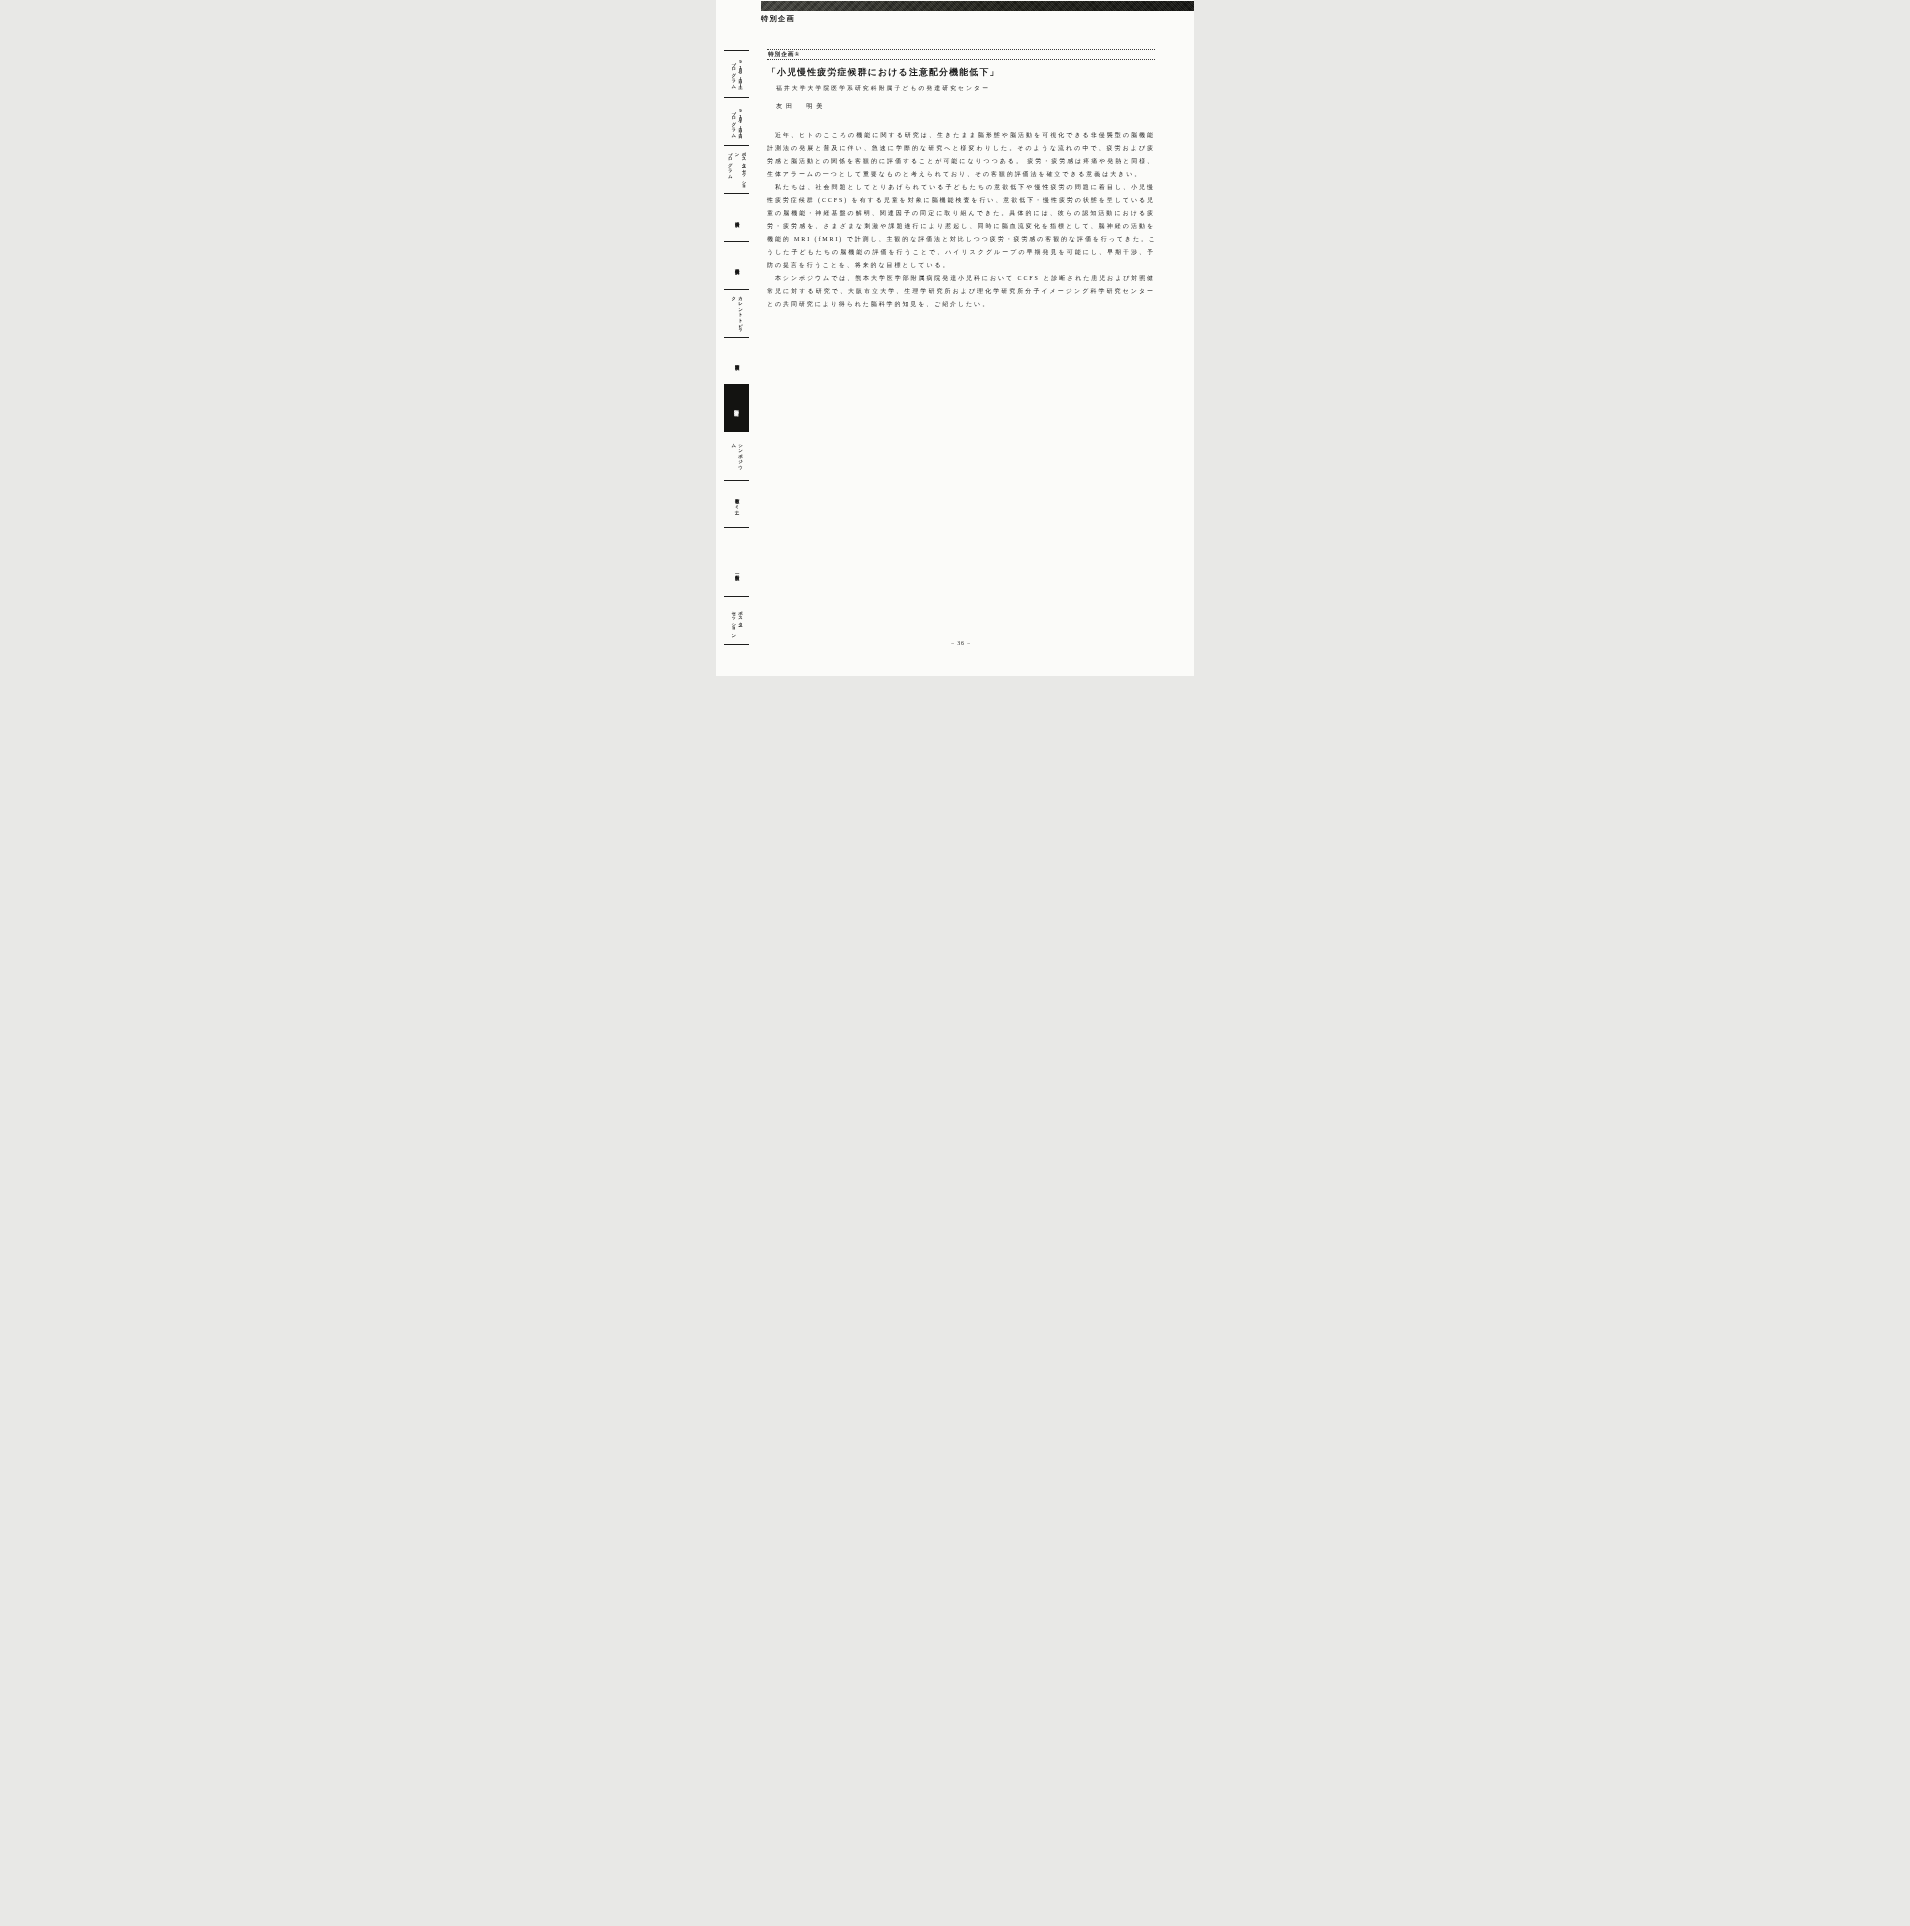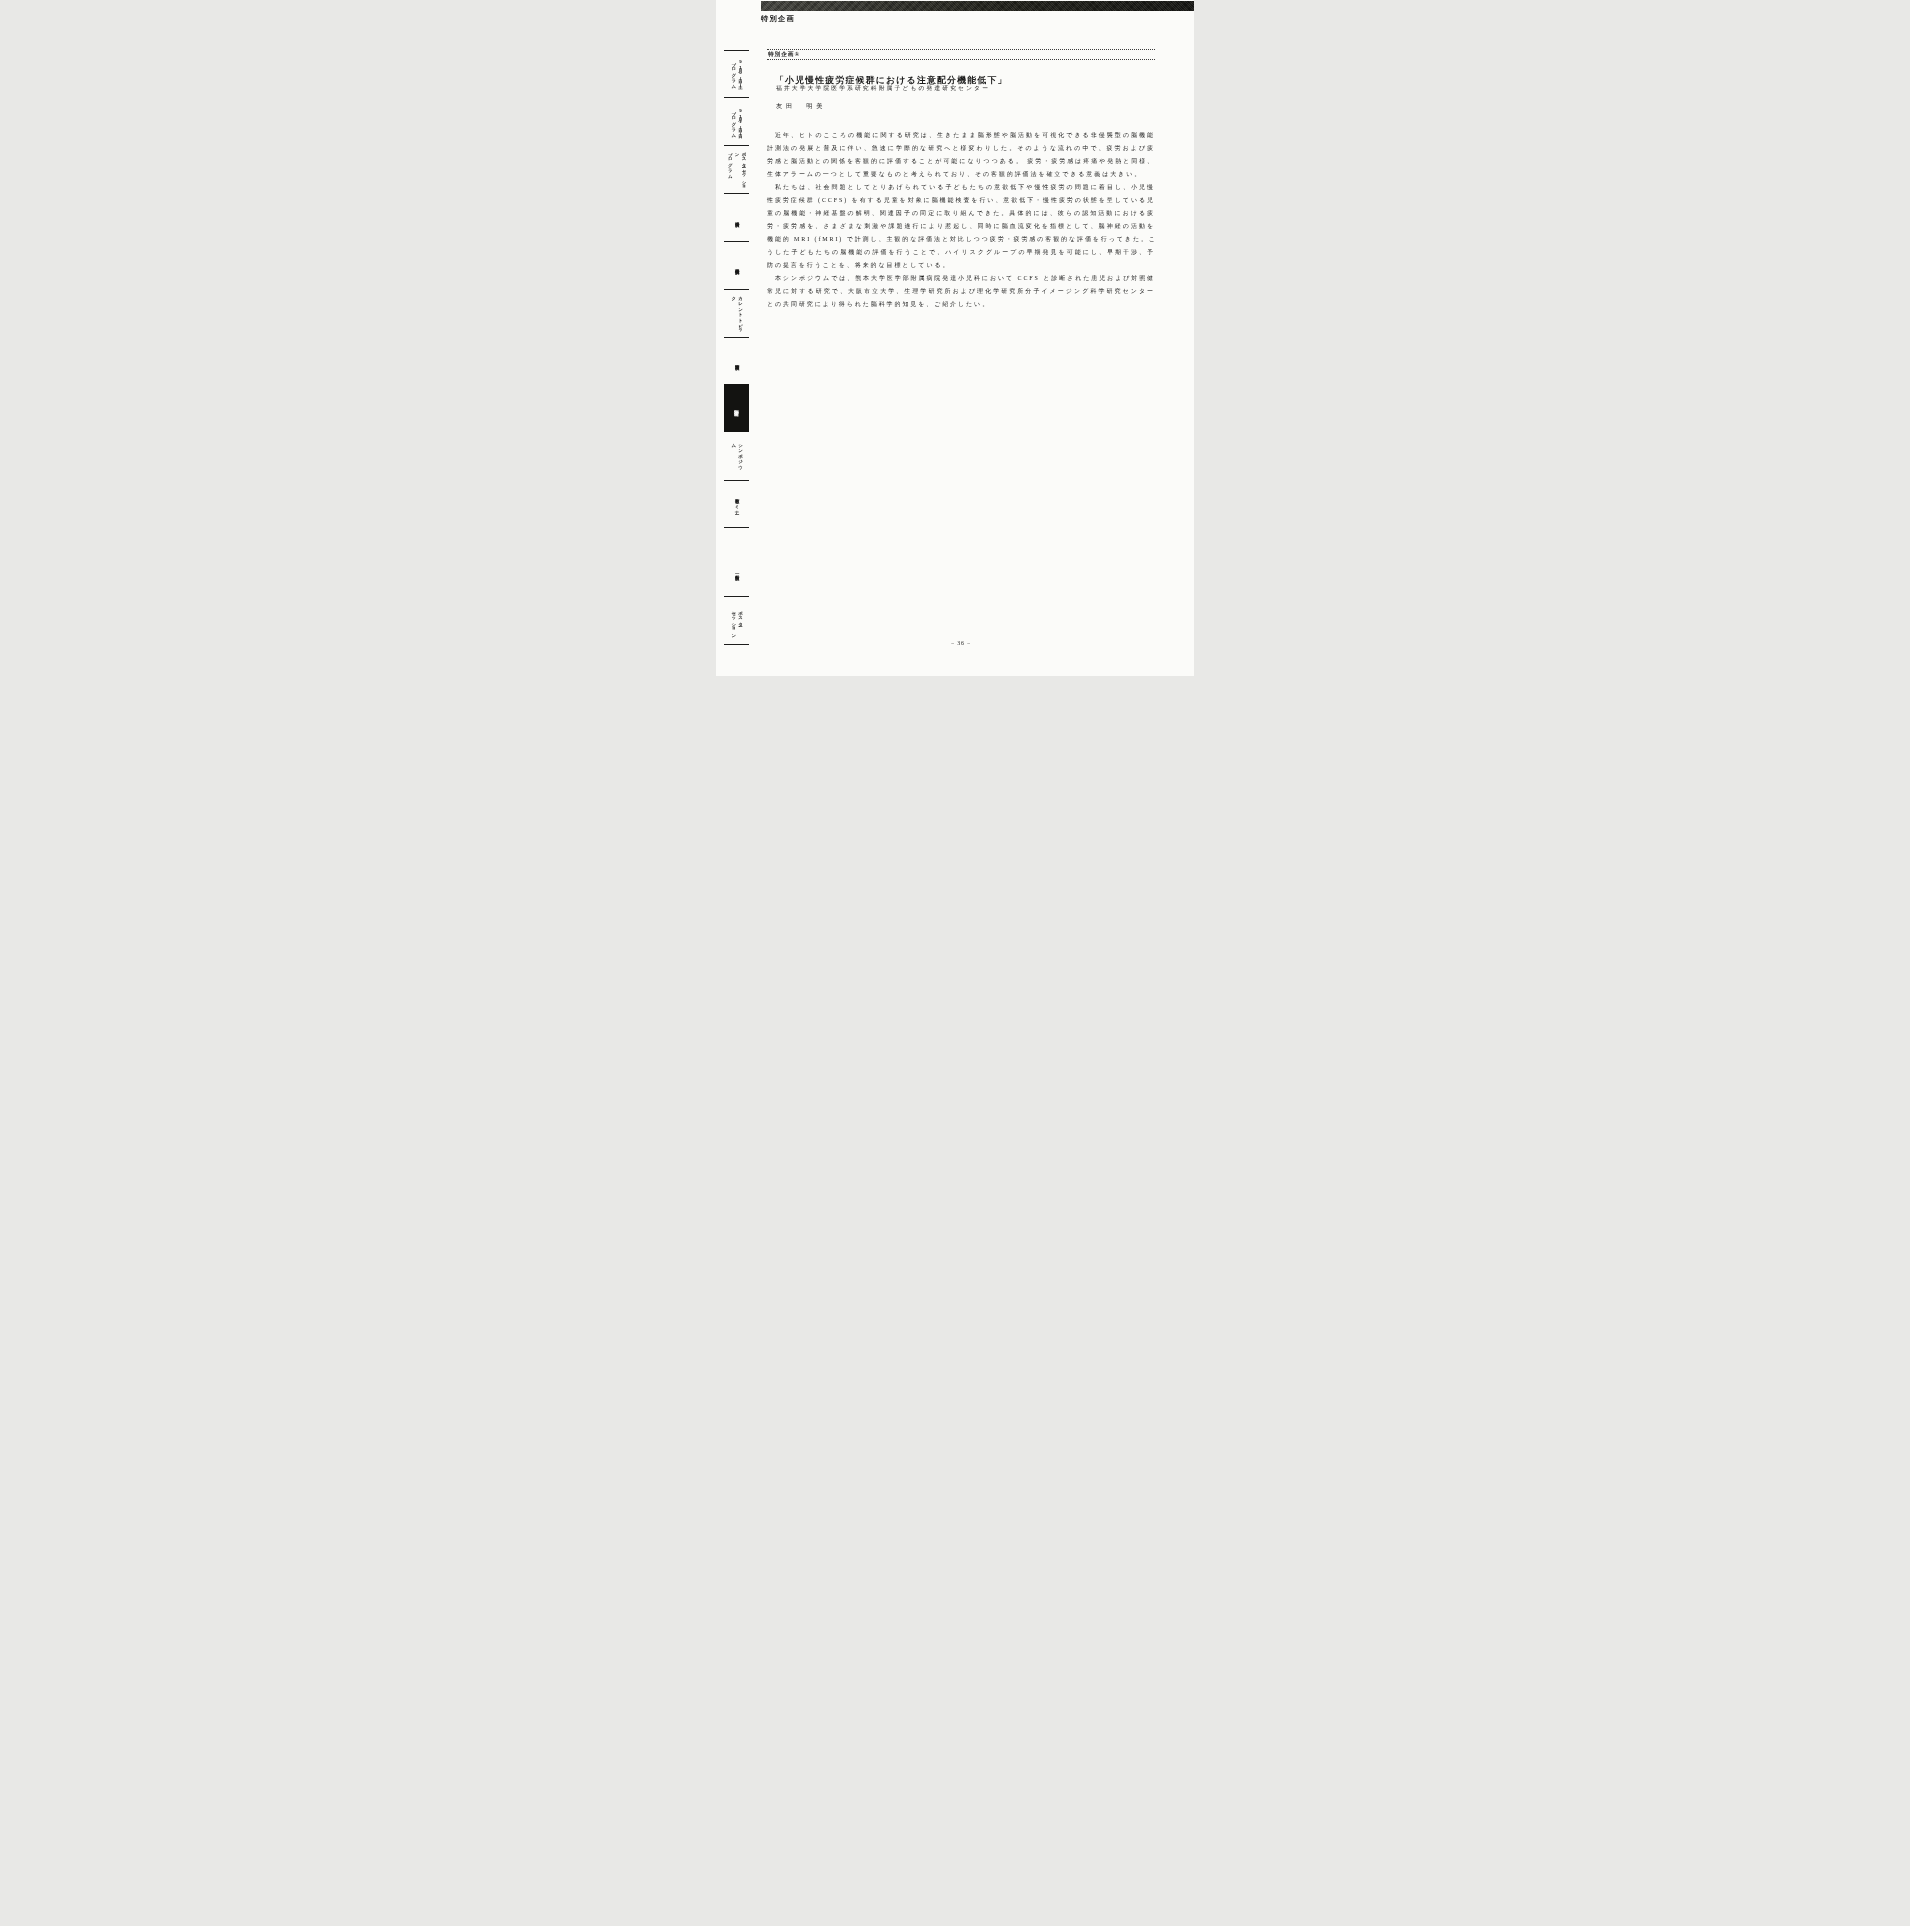--- a/index.html
+++ b/index.html
@@ -48,21 +48,21 @@
   #sb-i10{top:557px;height:30px}
   #sb-i11{top:603px;height:37px}
   .dotrule{position:absolute;left:51px;width:388px;border-top:1.2px dotted #3c3c3c;}
   .dr-a{top:49px}.dr-b{top:59px}
   .kicker{
     position:absolute;left:52px;top:50px;
     font-family:"Liberation Sans","DejaVu Sans",sans-serif;
     font-size:5.8px;font-weight:700;letter-spacing:0.8px;
   }
   .title{
-    position:absolute;left:51px;top:66px;margin:8px;
+    position:absolute;left:51px;top:66px;margin:0;
     font-family:"Liberation Sans","DejaVu Sans",sans-serif;
     font-size:8.9px;font-weight:800;letter-spacing:1.2px;text-align:right;
   }
   .affil{position:absolute;left:60px;top:84px;font-size:5.8px;letter-spacing:2.1px;}
   .presenter{position:absolute;left:60px;top:102px;font-size:6.2px;letter-spacing:3.9px;}
   
   .abstract{position:absolute;left:51px;top:129px;width:388px;}
   .abs-line{
     height:13px;line-height:13px;font-size:6px;letter-spacing:1.9px;
     text-align:justify;text-align-last:justify;text-justify:inter-character;

